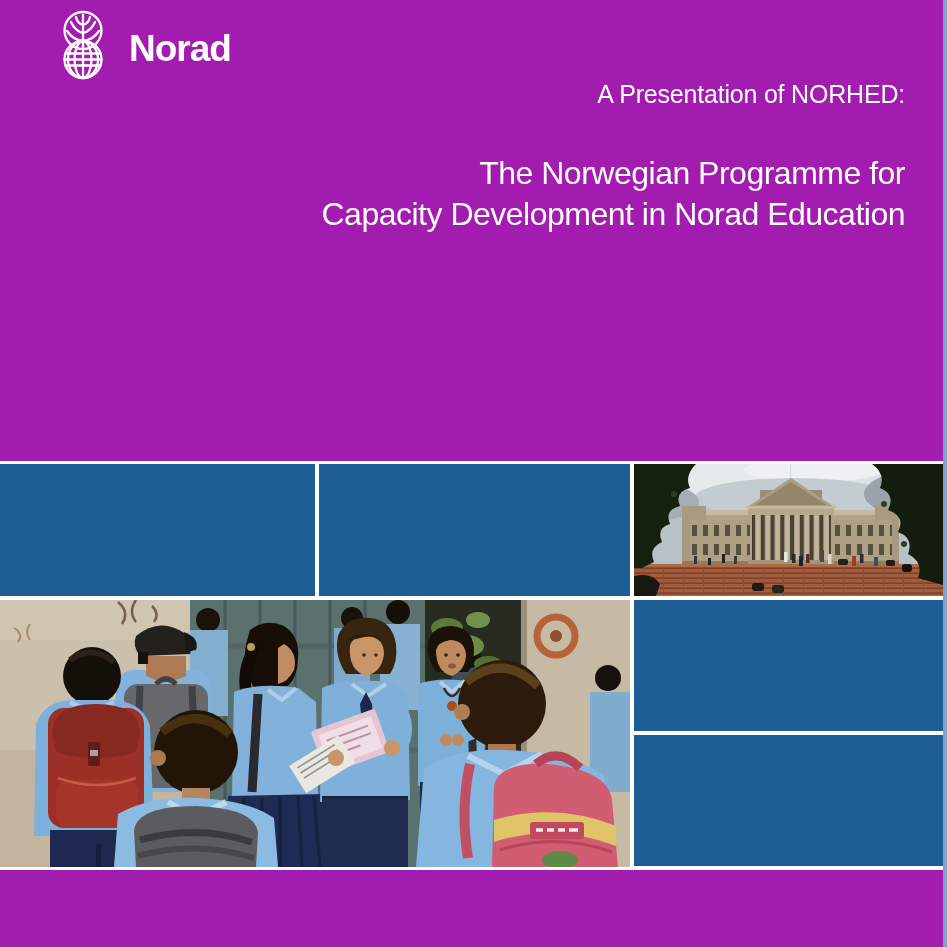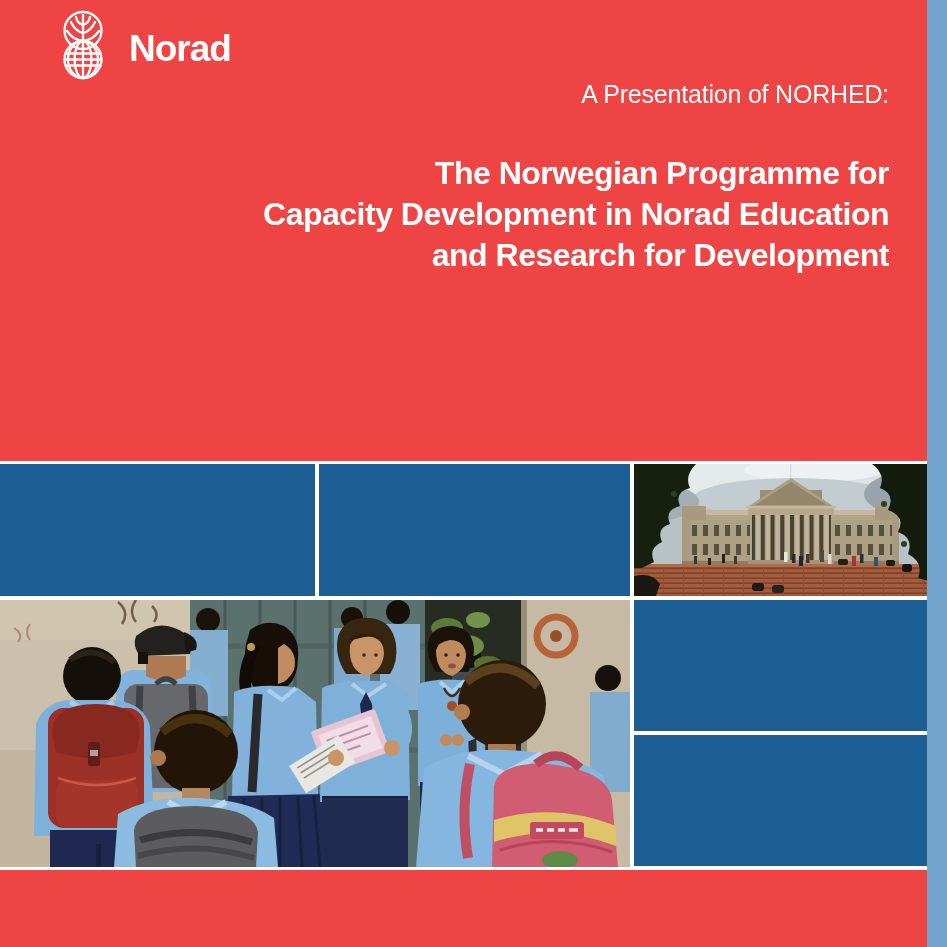--- a/index.html
+++ b/index.html
@@ -1,26 +1,26 @@
 <!DOCTYPE html>
 <html><head>
 <meta charset="utf-8">
 <style>
   html,body{margin:0;padding:0;background:#74A5CF;}
   .page{
     position:relative;width:927px;height:947px;overflow:hidden;
-    background:#ef4444;
-    font-family:"Liberation Sans",sans-serif;color:#FFFFFF;
+    background:#a21caf;
+    font-family:"Liberation Sans",sans-serif;color:#FFFFFF;padding-left:16px;
   }
   .logo{position:absolute;left:54px;top:10px;display:flex;align-items:center;gap:17px;}
   .logo svg{display:block;}
   .logo-text{font-size:37px;font-weight:700;letter-spacing:-1px;line-height:1;padding-top:6px;}
   .kicker{position:absolute;top:80px;right:38px;font-size:25px;letter-spacing:-0.2px;}
   .title{position:absolute;top:153px;right:38px;text-align:right;font-size:32px;line-height:41px;letter-spacing:-0.5px;}
-  .title-line{display:block;font-weight:bold;}
+  .title-line{display:block;}
   .divider-panel{position:absolute;left:0;top:461px;width:947px;height:409px;background:#FFFFFF;}
   .tile{position:absolute;background:#1C5E94;}
   .t1{left:0;top:464px;width:315px;height:132px;}
   .t2{left:319px;top:464px;width:311px;height:132px;}
   .t3{left:634px;top:600px;width:313px;height:131px;}
   .t4{left:634px;top:735px;width:313px;height:131px;}
   .photo{position:absolute;overflow:hidden;}
   .photo svg{display:block;}
   .photo-building{left:634px;top:464px;width:313px;height:132px;}
   .photo-children{left:0;top:600px;width:630px;height:267px;}
@@ -51,21 +51,20 @@
       </g>
     </svg>
     <span class="logo-text">Norad</span>
   </div>
 
   <div class="kicker">A Presentation of NORHED:</div>
 
   <div class="title">
     <span class="title-line">The Norwegian Programme for</span>
     <span class="title-line">Capacity Development in Norad Education</span>
-    <span class="title-line">and Research for Development</span>
   </div>
 
   <div class="divider-panel"></div>
 
   <div class="tile t1"></div>
   <div class="tile t2"></div>
 
   <div class="photo photo-building" role="img" aria-label="Neoclassical university great hall with a columned portico, dark trees on either side and students on wide red-brick steps under a cloudy sky">
     <svg width="313" height="132" viewBox="0 0 313 132">
       <defs>

